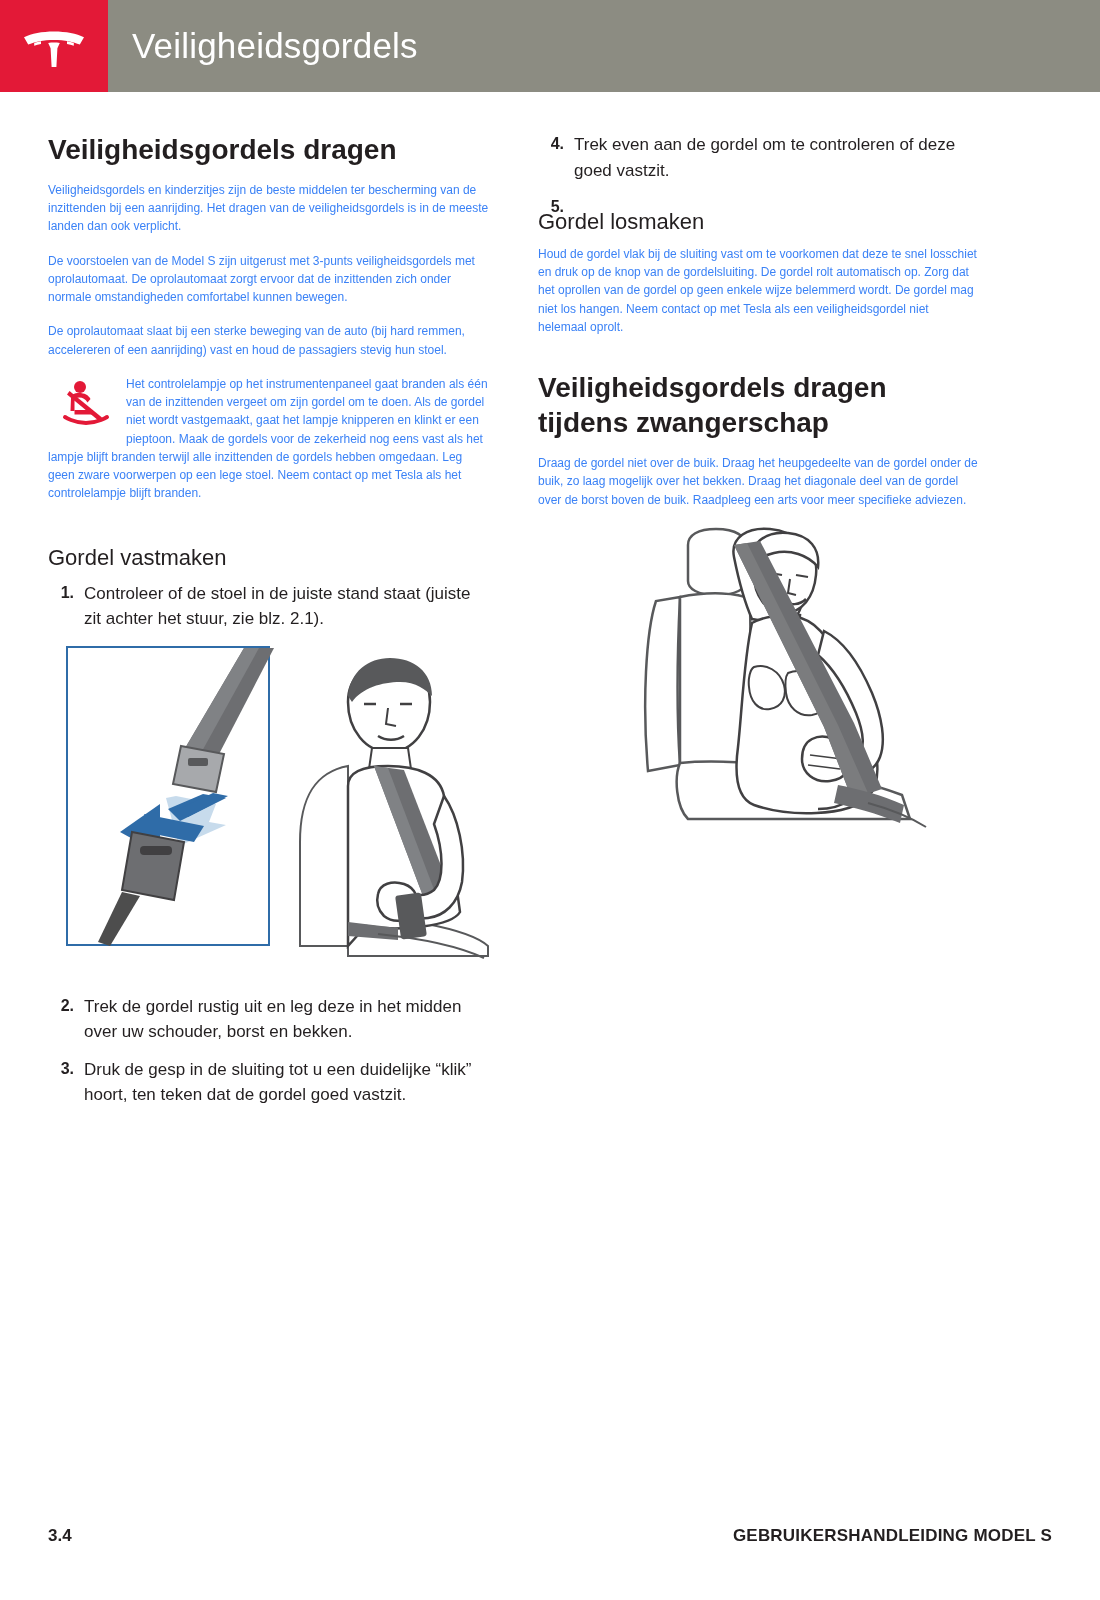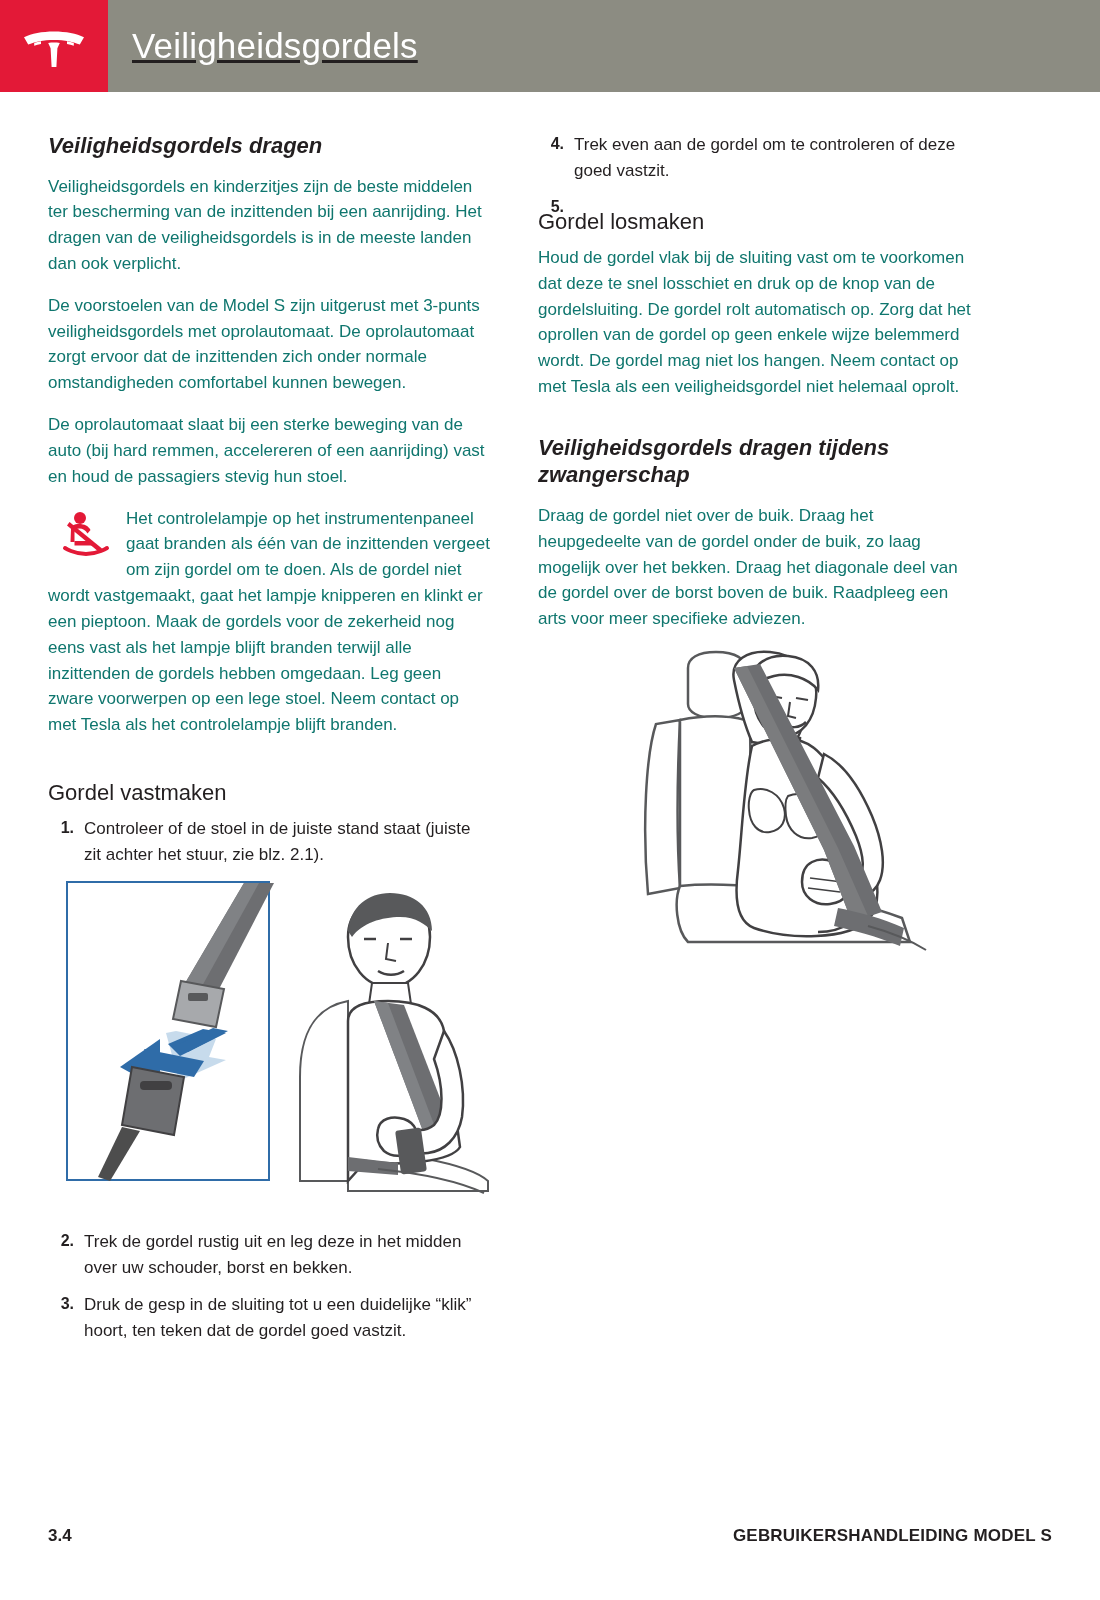--- a/index.html
+++ b/index.html
@@ -18,21 +18,20 @@
 
   
   .header {
     position: absolute;
     top: 0; left: 0;
     width: 1100px;
     height: 92px;
     background: #8c8c82;
     display: flex;
     align-items: center;
-    text-decoration: underline;
   }
   .logo-block {
     width: 108px;
     height: 92px;
     background: #e31937;
     display: flex;
     align-items: center;
     justify-content: center;
     flex: none;
   }
@@ -54,39 +53,38 @@
   }
   .col {
     position: absolute;
     top: 40px;
     width: 442px;
   }
   .col-left  { left: 48px; }
   .col-right { left: 538px; }
 
   h2.sec {
-    font-size: 22px;
+    font-size: 28px;
     font-weight: bold;
     margin: 0 0 14px 0;
     line-height: 1.25;
     color: #231f20;
-    font-style: italic;
   }
   h2.sec.spaced { margin-top: 34px; }
   h3.sub {
     font-size: 22px;
     font-weight: normal;
     margin: 26px 0 10px 0;
     color: #231f20;
   }
   p.body {
-    font-size: 17px;
+    font-size: 12px;
     line-height: 1.52;
     margin: 0 0 16px 0;
-    color: #0f766e;
+    color: #3b82f6;
   }
 
   
   ol.steps {
     margin: 0;
     padding: 0;
     list-style: none;
   }
   ol.steps li {
     position: relative;

